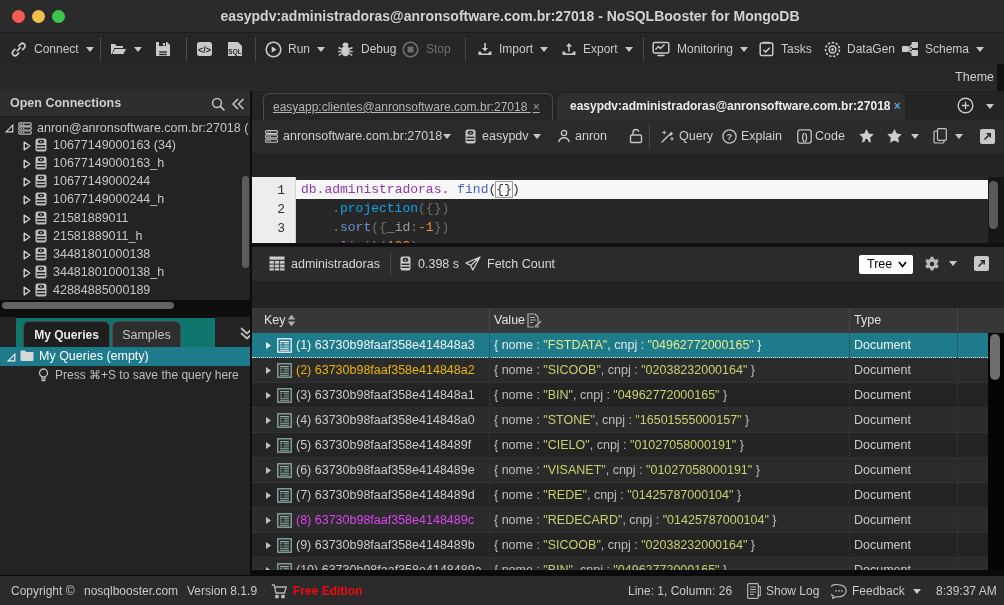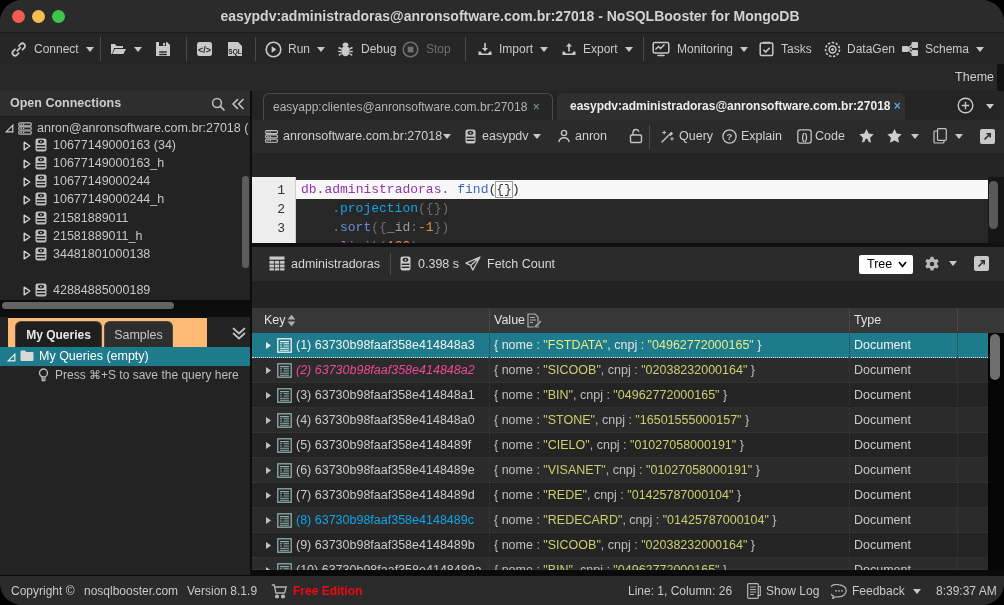--- a/index.html
+++ b/index.html
@@ -1,18 +1,18 @@
 <!DOCTYPE html>
 <html><head>
 <meta charset="utf-8">
 <style>
 * { margin:0; padding:0; box-sizing:border-box; }
 html,body { width:1004px; height:605px; background:#000; overflow:hidden; }
 body { font-family:"Liberation Sans", sans-serif; }
-.win { position:absolute; left:0; top:0; width:1004px; height:605px; background:#262626; border-radius:22px; overflow:hidden; }
+.win { position:absolute; left:0; top:0; width:1004px; height:605px; background:#262626; border-radius:1px; overflow:hidden; }
 .abs { position:absolute; }
 svg { display:block; }
 
 .titlebar { position:absolute; left:0; top:0; width:1004px; height:33px; background:#2b2b2b; border-bottom:1px solid #1c1c1c; }
 .tl { position:absolute; top:10px; width:13px; height:13px; border-radius:50%; }
 .title { position:absolute; top:0; left:8px; width:1004px; height:33px; line-height:33px; text-align:center; color:#d2d2d2; font-size:14px; font-weight:bold; }
 
 .toolbar { position:absolute; left:0; top:34px; width:1004px; height:30px; background:#262626; }
 .tbtn { position:absolute; top:0; height:30px; display:flex; align-items:center; color:#c9c9c9; font-size:12px; }
 .tbtn.dim { color:#6f6f6f; }
@@ -24,21 +24,21 @@
 .theme { position:absolute; right:10px; top:6px; color:#cfcfcf; font-size:12.5px; }
 
 .sidebar { position:absolute; left:0; top:91px; width:250px; height:484px; background:#232323; }
 .schead { position:absolute; left:0; top:0; width:250px; height:26px; background:#2e2e2e; border-bottom:1px solid #1a1a1a; }
 .schead .t { position:absolute; left:10px; top:5px; font-size:12.5px; font-weight:bold; color:#cdcdcd; }
 .tree { position:absolute; left:0; top:27px; width:250px; height:273px; background:#232323; overflow:hidden; }
 .trow { position:absolute; left:0; height:18px; width:260px; color:#c6c6c6; font-size:12.5px; line-height:18px; white-space:nowrap; }
 .hscroll { position:absolute; left:0; top:209px; width:250px; height:11px; background:#0c0c0c; }
 .hthumb { position:absolute; left:2px; top:2px; width:172px; height:7px; background:#636363; border-radius:3.5px; }
 .vthumb { position:absolute; left:242px; top:85px; width:7px; height:92px; background:#5c5c5c; border-radius:3.5px; }
-.qtabs { position:absolute; left:8px; top:226px; width:199px; height:30px; background:#fdba74; border-top:1px solid #0c0c0c; }
+.qtabs { position:absolute; left:16px; top:226px; width:199px; height:30px; background:#0f766e; border-top:1px solid #0c0c0c; }
 .qtab { position:absolute; top:3px; height:27px; border:1px solid #484848; border-bottom:none; border-radius:6px 6px 0 0; font-size:12.5px; line-height:26px; text-align:center; }
 .tealrow { position:absolute; left:0; top:256px; width:250px; height:19px; background:#1e7b8c; color:#fff; font-size:12.5px; line-height:19px; white-space:nowrap; }
 .hintrow { position:absolute; left:0; top:275px; width:260px; height:19px; color:#bdbdbd; font-size:12px; line-height:19px; white-space:nowrap; }
 
 .main { position:absolute; left:252px; top:91px; width:752px; height:484px; background:#222222; }
 .vdiv { position:absolute; left:250px; top:91px; width:2px; height:484px; background:#0c0c0c; }
 
 .mtabs { position:absolute; left:0; top:0; width:752px; height:29px; background:#242424; }
 .mtab { position:absolute; top:2px; height:27px; border-radius:6px 6px 0 0; font-size:12.5px; white-space:nowrap; overflow:hidden; }
 
@@ -340,20 +340,33 @@
           </svg>
           <svg class="abs" style="left:35px; top:2px;" width="12" height="14" viewBox="0 0 12 14">
             <rect x="0.5" y="0.5" width="11" height="13" rx="2" fill="#bfbfbf"></rect>
             <ellipse cx="6" cy="3.6" rx="3.1" ry="1.9" fill="#232323"></ellipse>
             <circle cx="6" cy="3.6" r="0.9" fill="#bfbfbf"></circle>
             <rect x="1.8" y="7" width="8.4" height="1.4" fill="#232323"></rect>
             <rect x="1.8" y="10" width="8.4" height="1.4" fill="#232323"></rect>
           </svg>
           <span class="abs" style="left:53px;">34481801000138</span>
         </div>
+      <div class="trow" style="top:145px;">
+          <svg class="abs" style="left:23px; top:4.5px;" width="8" height="10" viewBox="0 0 8 10">
+            <path d="M1.2 1.2 L6.8 5 L1.2 8.8 z" fill="none" stroke="#d0d0d0" stroke-width="1.4" stroke-linejoin="round"></path>
+          </svg>
+          <svg class="abs" style="left:35px; top:2px;" width="12" height="14" viewBox="0 0 12 14">
+            <rect x="0.5" y="0.5" width="11" height="13" rx="2" fill="#bfbfbf"></rect>
+            <ellipse cx="6" cy="3.6" rx="3.1" ry="1.9" fill="#232323"></ellipse>
+            <circle cx="6" cy="3.6" r="0.9" fill="#bfbfbf"></circle>
+            <rect x="1.8" y="7" width="8.4" height="1.4" fill="#232323"></rect>
+            <rect x="1.8" y="10" width="8.4" height="1.4" fill="#232323"></rect>
+          </svg>
+          <span class="abs" style="left:53px;">34481801000138_h</span>
+        </div>
       <div class="trow" style="top:163px;">
           <svg class="abs" style="left:23px; top:4.5px;" width="8" height="10" viewBox="0 0 8 10">
             <path d="M1.2 1.2 L6.8 5 L1.2 8.8 z" fill="none" stroke="#d0d0d0" stroke-width="1.4" stroke-linejoin="round"></path>
           </svg>
           <svg class="abs" style="left:35px; top:2px;" width="12" height="14" viewBox="0 0 12 14">
             <rect x="0.5" y="0.5" width="11" height="13" rx="2" fill="#bfbfbf"></rect>
             <ellipse cx="6" cy="3.6" rx="3.1" ry="1.9" fill="#232323"></ellipse>
             <circle cx="6" cy="3.6" r="0.9" fill="#bfbfbf"></circle>
             <rect x="1.8" y="7" width="8.4" height="1.4" fill="#232323"></rect>
             <rect x="1.8" y="10" width="8.4" height="1.4" fill="#232323"></rect>
@@ -406,21 +419,21 @@
           </g>
         </svg>
       <span class="abs" style="left:55px;">Press ⌘+S to save the query here</span>
     </div>
   </div>
   <div class="vdiv"></div>
 
   <div class="main">
 
     <div class="mtabs">
-      <div class="mtab" style="left:11px; width:290px; border:1px solid #4b4b4b; border-bottom:none; background:#262626; color:#b5b5b5; font-size:12px; line-height:26px; padding-left:9px;">easyapp:clientes@anronsoftware.com.br:27018 <span style="color:#8fa0a8; margin-left:2px;">×</span></div>
+      <div class="mtab" style="left:11px; width:290px; border:1px solid #4b4b4b; border-bottom:none; background:#262626; color:#b5b5b5; font-size:12px; line-height:26px; padding-left:9px;text-decoration:underline;">easyapp:clientes@anronsoftware.com.br:27018 <span style="color:#8fa0a8; margin-left:2px;">×</span></div>
       <div class="mtab" style="left:305px; width:348px; background:#2f2f2f; color:#ededed; font-weight:bold; font-size:12px; line-height:27px; padding-left:13px;">easypdv:administradoras@anronsoftware.com.br:27018 <span style="color:#58a2d8;">×</span></div>
       <svg class="abs" style="left:705px; top:6px;" width="17" height="17" viewBox="0 0 17 17">
           <circle cx="8.5" cy="8.5" r="7.3" fill="none" stroke="#c9c9c9" stroke-width="1.4"></circle>
           <path d="M8.5 4.8 V12.2 M4.8 8.5 H12.2" stroke="#c9c9c9" stroke-width="1.4"></path>
         </svg>
       <div class="caret abs" style="left:734px; top:13px;"></div>
     </div>
 
     <div class="bcrumb">
       <svg class="abs" style="left:13px; top:10px;" width="13" height="13" viewBox="0 0 13 13">
@@ -611,21 +624,21 @@
     <div class="trowm" style="top:267px; height:25px; background:#2b2b2b; border-bottom:1px dotted #3a3a3a;">
         <svg class="abs" style="left:13px; top:8px;" width="7" height="9" viewBox="0 0 7 9">
           <path d="M1 1 L6 4.5 L1 8 z" fill="#c0c0c0"></path>
         </svg>
         <svg class="abs" style="left:25px; top:5px;" width="15" height="15" viewBox="0 0 15 15">
           <rect x="0.8" y="0.8" width="13.4" height="13.4" fill="none" stroke="#8fb0ac" stroke-width="1.3"></rect>
           <g stroke="#8fb0ac" stroke-width="1.1">
             <path d="M3 3.6 h9 M3 5.8 h2 M6.5 5.8 h5.5 M3 8 h2 M6.5 8 h5.5 M3 10.2 h9 M3 12.2 h9"></path>
           </g>
         </svg>
-        <span class="cellk" style="color:#ec4899;font-style:italic;">(2) 63730b98faaf358e414848a2</span>
+        <span class="cellk" style="color:#eab308;">(2) 63730b98faaf358e414848a2</span>
         <span class="cellv" style="color:#bdbdbd;">{ nome : <span style="color:#c9cf70;">"SICOOB"</span>, cnpj : <span style="color:#c9cf70;">"02038232000164"</span> }</span>
         <span class="cellt" style="color:#c9c9c9;">Document</span>
         <div class="abs" style="left:237px; top:0; width:1px; height:25px; border-left:1px dotted #3a3a3a;"></div>
         <div class="abs" style="left:597px; top:0; width:1px; height:25px; border-left:1px dotted #3a3a3a;"></div>
         <div class="abs" style="left:705px; top:0; width:1px; height:25px; border-left:1px dotted #3a3a3a;"></div>
       </div>
     <div class="trowm" style="top:292px; height:25px; background:#242424; border-bottom:1px dotted #3a3a3a;">
         <svg class="abs" style="left:13px; top:8px;" width="7" height="9" viewBox="0 0 7 9">
           <path d="M1 1 L6 4.5 L1 8 z" fill="#c0c0c0"></path>
         </svg>
@@ -713,21 +726,21 @@
     <div class="trowm" style="top:417px; height:25px; background:#2b2b2b; border-bottom:1px dotted #3a3a3a;">
         <svg class="abs" style="left:13px; top:8px;" width="7" height="9" viewBox="0 0 7 9">
           <path d="M1 1 L6 4.5 L1 8 z" fill="#c0c0c0"></path>
         </svg>
         <svg class="abs" style="left:25px; top:5px;" width="15" height="15" viewBox="0 0 15 15">
           <rect x="0.8" y="0.8" width="13.4" height="13.4" fill="none" stroke="#8fb0ac" stroke-width="1.3"></rect>
           <g stroke="#8fb0ac" stroke-width="1.1">
             <path d="M3 3.6 h9 M3 5.8 h2 M6.5 5.8 h5.5 M3 8 h2 M6.5 8 h5.5 M3 10.2 h9 M3 12.2 h9"></path>
           </g>
         </svg>
-        <span class="cellk" style="color:#0ea5e9;">(8) 63730b98faaf358e4148489c</span>
+        <span class="cellk" style="color:#d946ef;">(8) 63730b98faaf358e4148489c</span>
         <span class="cellv" style="color:#bdbdbd;">{ nome : <span style="color:#c9cf70;">"REDECARD"</span>, cnpj : <span style="color:#c9cf70;">"01425787000104"</span> }</span>
         <span class="cellt" style="color:#c9c9c9;">Document</span>
         <div class="abs" style="left:237px; top:0; width:1px; height:25px; border-left:1px dotted #3a3a3a;"></div>
         <div class="abs" style="left:597px; top:0; width:1px; height:25px; border-left:1px dotted #3a3a3a;"></div>
         <div class="abs" style="left:705px; top:0; width:1px; height:25px; border-left:1px dotted #3a3a3a;"></div>
       </div>
     <div class="trowm" style="top:442px; height:25px; background:#242424; border-bottom:1px dotted #3a3a3a;">
         <svg class="abs" style="left:13px; top:8px;" width="7" height="9" viewBox="0 0 7 9">
           <path d="M1 1 L6 4.5 L1 8 z" fill="#c0c0c0"></path>
         </svg>

